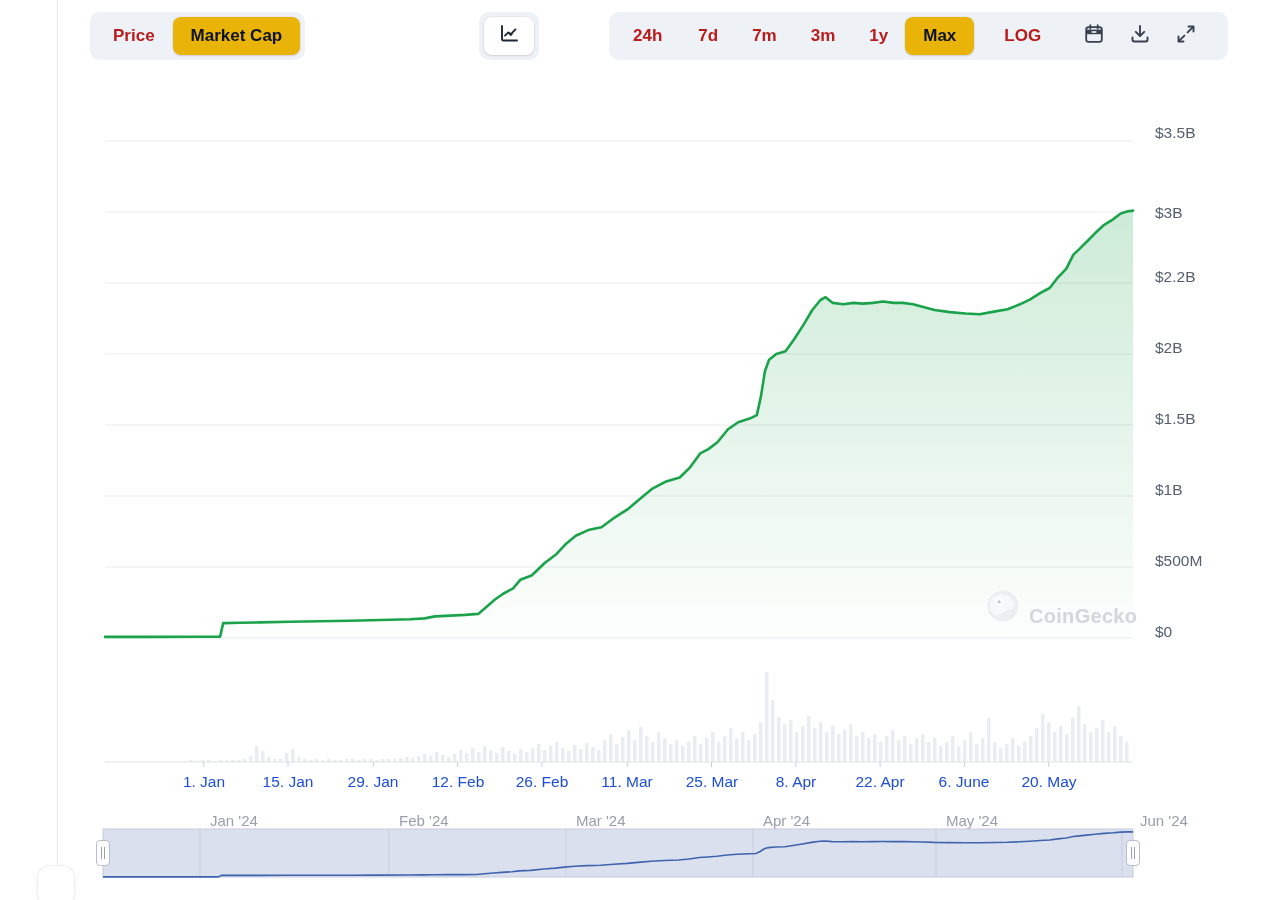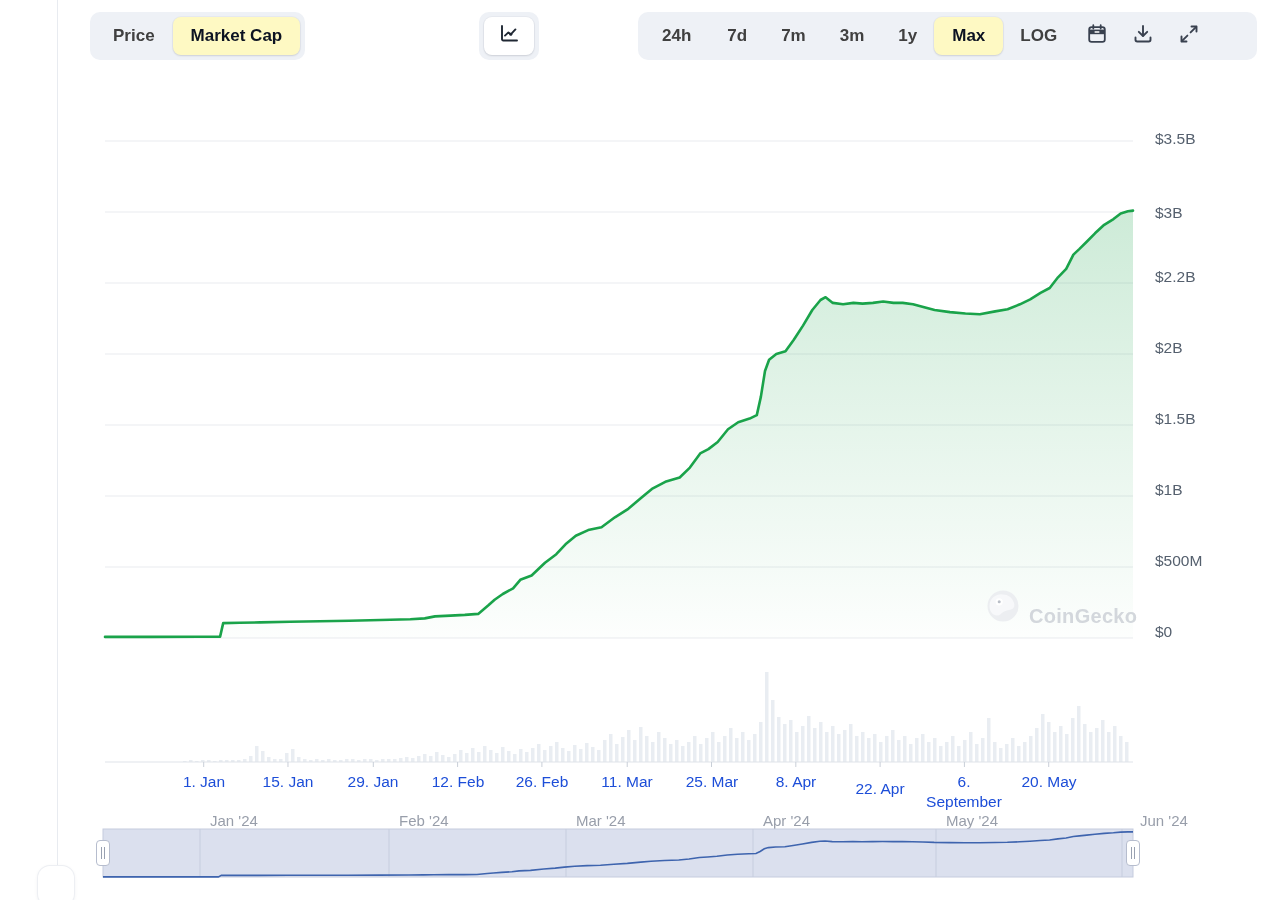--- a/index.html
+++ b/index.html
@@ -7,22 +7,22 @@
        font-family:"Liberation Sans","DejaVu Sans",sans-serif;color:#46505e;}
   .abs{position:absolute;}
   
   #left-divider{left:57px;top:0;width:1px;height:880px;background:#e8ebf0;}
   #corner-peek{left:38px;top:866px;width:36px;height:40px;background:#fff;border-radius:12px;
        box-shadow:0 0 0 1px #edeff3,0 1px 4px rgba(30,40,60,.08);}
   
   .pill-group{top:12px;height:48px;background:#eef1f6;border-radius:10px;display:flex;
        align-items:center;padding:0 5px;box-sizing:border-box;}
   .tbtn{height:38px;display:flex;align-items:center;justify-content:center;border-radius:8px;
-       font-size:17px;font-weight:600;color:#404040;padding:0 18px;cursor:pointer;white-space:nowrap;}
-  .tbtn.active{background:#fef9c3;color:#0c1322;font-weight:700;
+       font-size:17px;font-weight:600;color:#b91c1c;padding:0 18px;cursor:pointer;white-space:nowrap;}
+  .tbtn.active{background:#eab308;color:#0c1322;font-weight:700;
        box-shadow:0 1px 2px rgba(15,23,42,.12),0 0 0 1px #e7eaf0;}
   .tbtn .ext{margin-left:7px;display:inline-flex;}
   .icon-btn{width:50px;height:38px;background:#fff;border-radius:8px;display:flex;align-items:center;
        justify-content:center;box-shadow:0 1px 2px rgba(15,23,42,.12),0 0 0 1px #e7eaf0;cursor:pointer;}
   .ricon{width:46px;height:38px;display:flex;align-items:center;justify-content:center;
        border-radius:8px;cursor:pointer;color:#39414f;}
   
   .ylab{left:1155px;width:72px;height:20px;font-size:15.5px;color:#55606e;text-align:left;line-height:20px;}
   .xlab{top:772px;width:84px;height:20px;font-size:15.5px;color:#1d4ed8;text-align:center;line-height:20px;}
   .navlab{top:811px;width:80px;height:20px;font-size:15px;color:#989eaa;line-height:20px;}
@@ -55,28 +55,28 @@
       <span>
         <svg width="22" height="22" viewBox="0 0 22 22" fill="none" stroke="#1f2733" stroke-width="1.9" stroke-linecap="round" stroke-linejoin="round">
           <path d="M4 3v13.3a1.2 1.2 0 0 0 1.2 1.2H19"></path>
           <path d="M7 12.6 10.4 9.4 12.8 11.3 17.4 6.4"></path>
           <circle cx="12.8" cy="11.3" r="1.5" fill="#1f2733" stroke="none"></circle>
         </svg>
       </span>
     </div>
   </div>
 
-  <div class="abs pill-group" style="left:638px;width:619px;">
+  <div class="abs pill-group" style="left:609px;width:619px;">
     <div class="tbtn" style="padding:0 19px;">24h</div>
     <div class="tbtn" style="padding:0 17px;">7d</div>
     <div class="tbtn" style="padding:0 17px;">7m</div>
     <div class="tbtn" style="padding:0 17px;">3m</div>
     <div class="tbtn" style="padding:0 17px;">1y</div>
     <div class="tbtn active" style="padding:0 18px;">Max</div>
-    <div class="tbtn" style="padding:0 17px;">LOG</div>
+    <div class="tbtn" style="padding:0 30px;">LOG</div>
     <div class="ricon">
       <span>
         <svg width="22" height="22" viewBox="0 0 22 22" fill="none">
           <rect x="3.2" y="4.2" width="15.6" height="14.6" rx="2.4" stroke="#39414f" stroke-width="1.8"></rect>
           <path d="M3.2 6.6h15.6v4.6H3.2z" fill="#39414f"></path>
           <path d="M9.2 9h3.6" stroke="#fff" stroke-width="1.6" stroke-linecap="round"></path>
           <path d="M7.3 2.2v3.4M14.7 2.2v3.4" stroke="#39414f" stroke-width="1.8" stroke-linecap="round"></path>
         </svg>
       </span>
     </div>
@@ -299,39 +299,39 @@
         <line x1="200" x2="200" y1="829" y2="877" stroke="#c6cdde" stroke-width="1"></line>
         <line x1="389" x2="389" y1="829" y2="877" stroke="#c6cdde" stroke-width="1"></line>
         <line x1="566" x2="566" y1="829" y2="877" stroke="#c6cdde" stroke-width="1"></line>
         <line x1="753" x2="753" y1="829" y2="877" stroke="#c6cdde" stroke-width="1"></line>
         <line x1="936" x2="936" y1="829" y2="877" stroke="#c6cdde" stroke-width="1"></line>
         <line x1="1122" x2="1122" y1="829" y2="877" stroke="#c6cdde" stroke-width="1"></line>
         <path d="M103.0 876.9L148.3 876.9L197.8 876.9L218.4 876.9L221.4 875.4L237.9 875.4L258.5 875.4L288.4 875.3L318.3 875.2L348.1 875.2L379.0 875.1L408.9 875.0L423.3 874.9L433.6 874.7L449.1 874.6L463.5 874.6L476.9 874.5L487.2 873.5L493.4 873.0L501.6 872.4L511.9 871.8L519.1 870.9L530.5 870.4L543.8 869.0L555.2 868.1L564.4 867.1L574.7 866.2L587.1 865.6L600.5 865.3L613.9 864.3L627.3 863.4L640.7 862.1L651.0 861.3L664.4 860.5L678.8 860.0L689.1 859.0L699.4 857.5L707.6 857.0L716.9 856.3L727.2 855.0L737.5 854.2L748.8 853.8L756.0 853.5L760.1 851.5L764.3 848.8L768.4 847.6L775.6 847.0L784.9 846.7L793.1 845.5L802.4 844.0L811.6 842.4L819.9 841.3L825.0 841.0L832.2 841.6L842.5 841.8L852.8 841.6L862.1 841.7L872.4 841.6L882.7 841.5L893.0 841.6L902.3 841.6L912.6 841.8L922.9 842.0L934.2 842.4L949.7 842.6L965.1 842.7L979.5 842.8L995.0 842.5L1007.3 842.3L1019.7 841.8L1030.0 841.2L1040.3 840.5L1049.6 840.0L1057.8 838.9L1066.1 838.0L1073.3 836.5L1079.4 835.9L1086.7 835.1L1094.9 834.3L1104.2 833.4L1113.4 832.8L1120.6 832.1L1127.8 831.9L1133.0 831.9" fill="none" stroke="#3e64ae" stroke-width="1.6"></path>
       </g>
     </svg>
 
-  <span class="abs ylab overlay" style="top:129px;">$3.5B</span>
+  <span class="abs ylab overlay" style="top:123px;">$3.5B</span>
   <span class="abs ylab overlay" style="top:203px;">$3B</span>
   <span class="abs ylab overlay" style="top:267px;">$2.2B</span>
   <span class="abs ylab overlay" style="top:338px;">$2B</span>
   <span class="abs ylab overlay" style="top:409px;">$1.5B</span>
   <span class="abs ylab overlay" style="top:480px;">$1B</span>
   <span class="abs ylab overlay" style="top:551px;">$500M</span>
   <span class="abs ylab overlay" style="top:622px;">$0</span>
 
   <span class="abs xlab overlay" style="left:162px;">1. Jan</span>
   <span class="abs xlab overlay" style="left:246px;">15. Jan</span>
   <span class="abs xlab overlay" style="left:331px;">29. Jan</span>
   <span class="abs xlab overlay" style="left:416px;">12. Feb</span>
   <span class="abs xlab overlay" style="left:500px;">26. Feb</span>
   <span class="abs xlab overlay" style="left:585px;">11. Mar</span>
   <span class="abs xlab overlay" style="left:670px;">25. Mar</span>
   <span class="abs xlab overlay" style="left:754px;">8. Apr</span>
-  <span class="abs xlab overlay" style="left:838px;margin-top:7px;">22. Apr</span>
-  <span class="abs xlab overlay" style="left:922px;">6. September</span>
+  <span class="abs xlab overlay" style="left:838px;">22. Apr</span>
+  <span class="abs xlab overlay" style="left:922px;">6. June</span>
   <span class="abs xlab overlay" style="left:1007px;">20. May</span>
 
   <div id="watermark" class="abs">
     <span>
       <svg width="36" height="36" viewBox="0 0 36 36">
         <circle cx="18" cy="18" r="15.5" fill="#eceef1"></circle>
         <path d="M18 6.5a11.5 11.5 0 0 1 11 8.2c.8 2.8.3 5.2-1.8 6.4-2.6 1.5-6.2 1.1-8.9 2.9-2 1.3-3.1 3.5-6.3 3.5-4.1 0-7.5-4-7.5-9.5A11.5 11.5 0 0 1 18 6.5z" fill="#f7f8fa"></path>
         <circle cx="14.2" cy="13.8" r="3.6" fill="#fff"></circle>
         <circle cx="14.2" cy="13.8" r="1.5" fill="#b9bec7"></circle>
       </svg>

